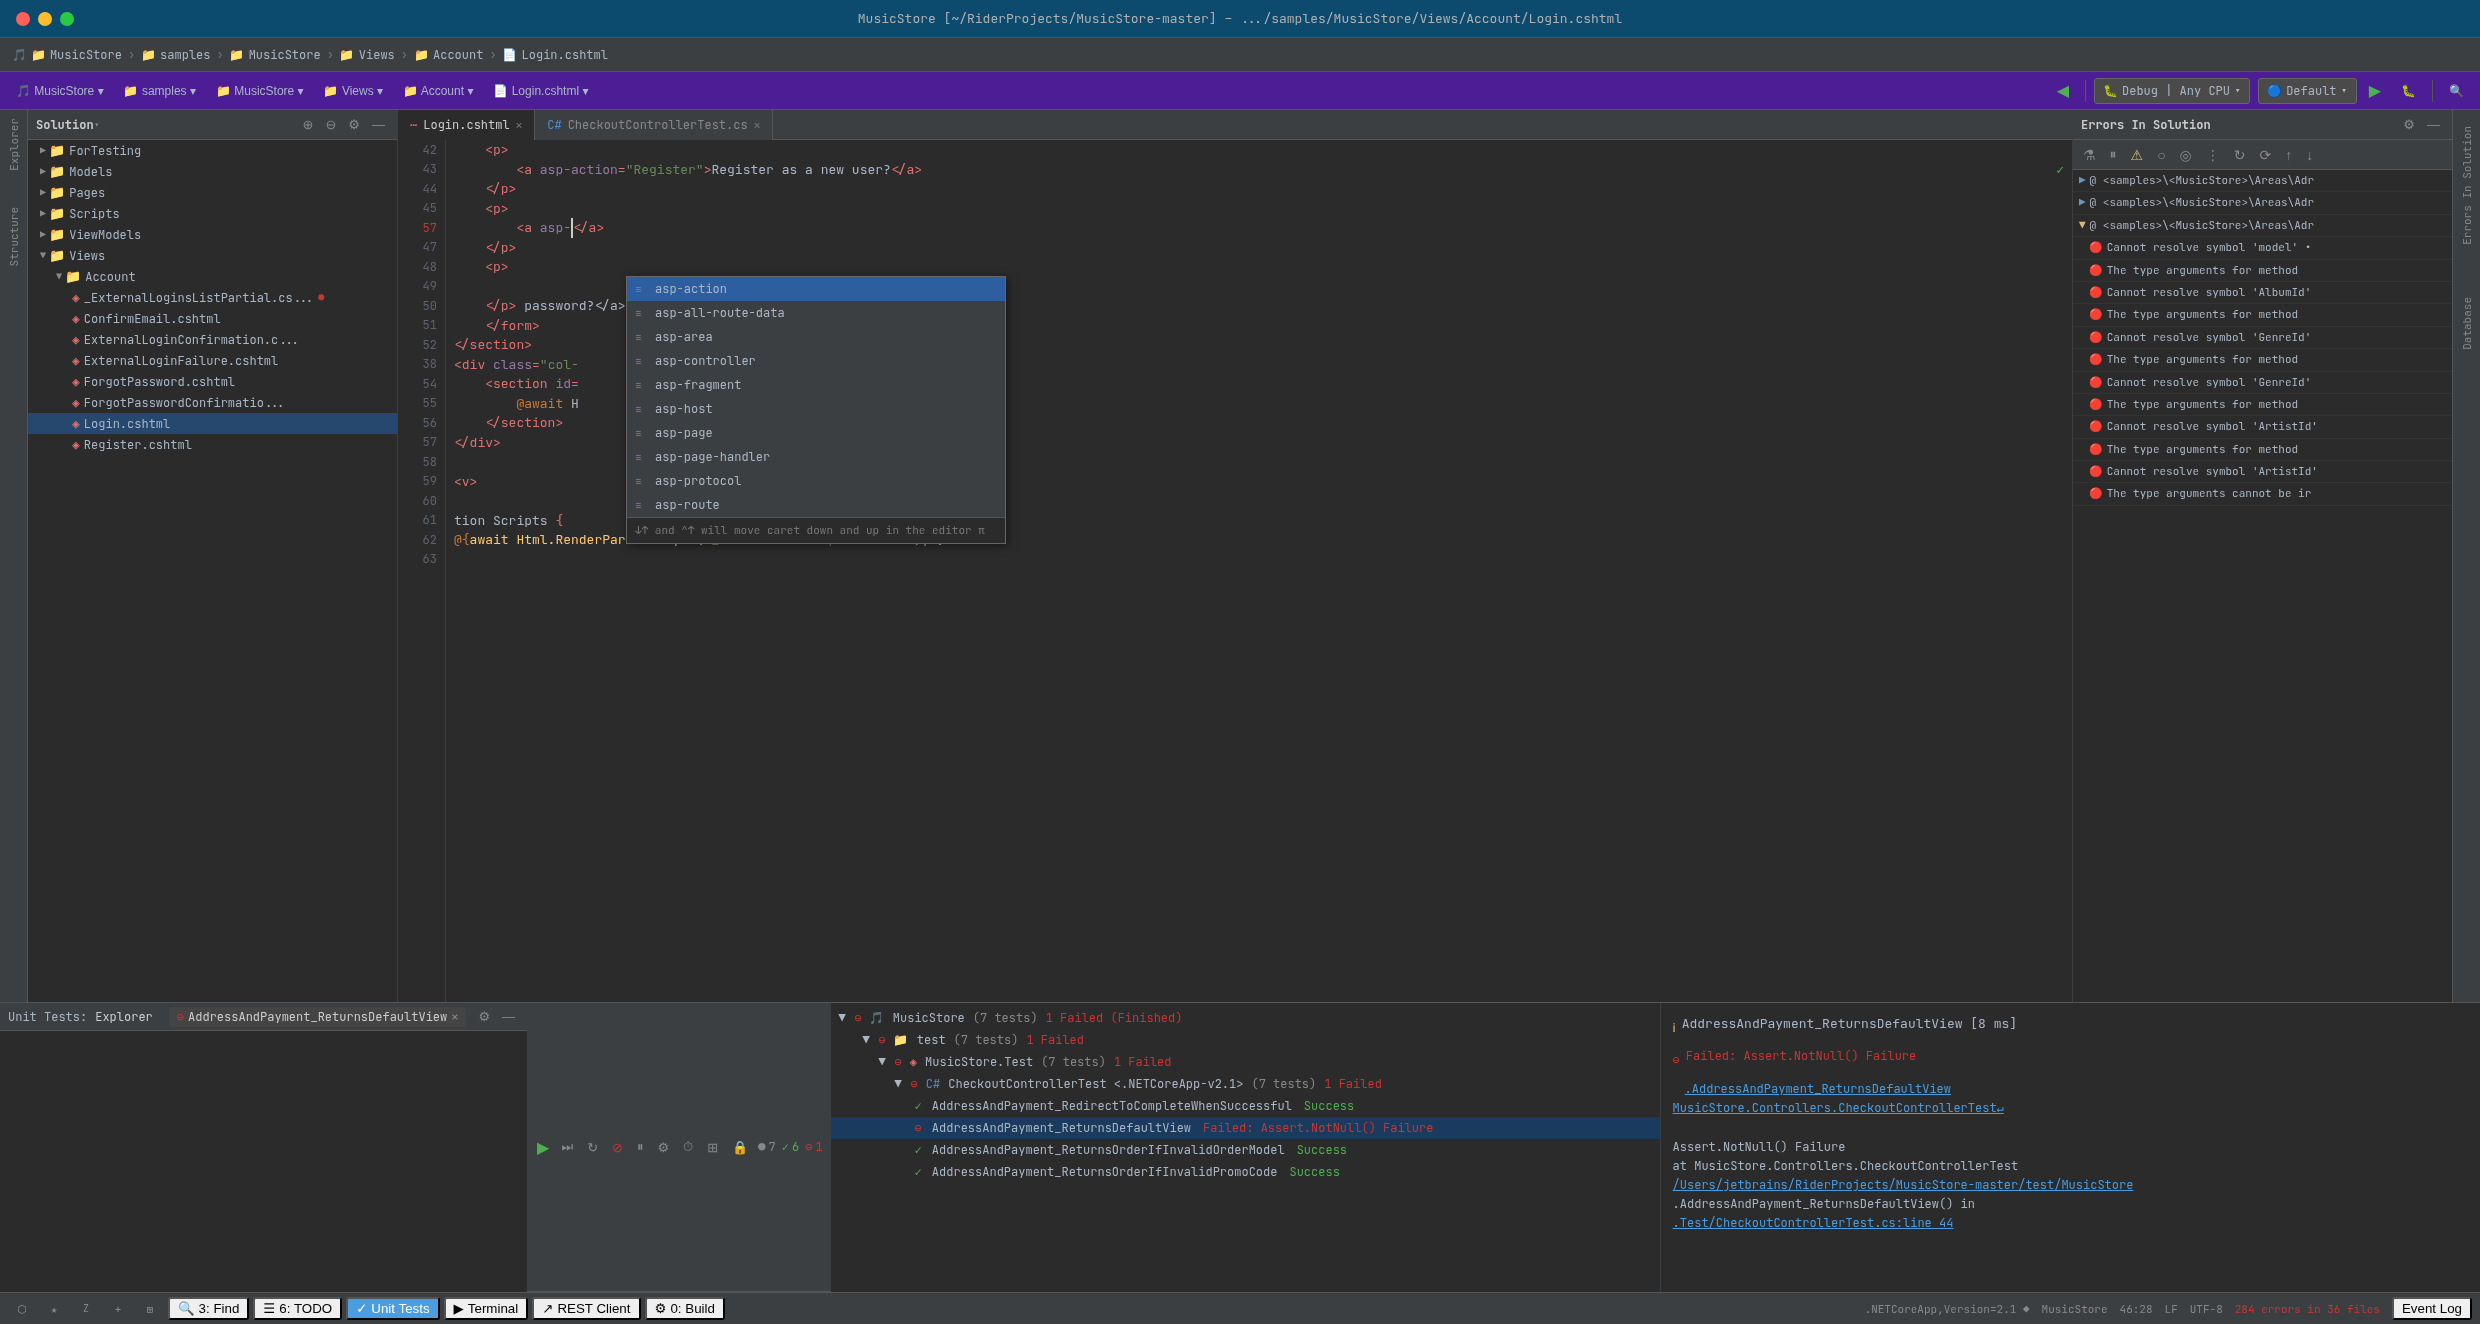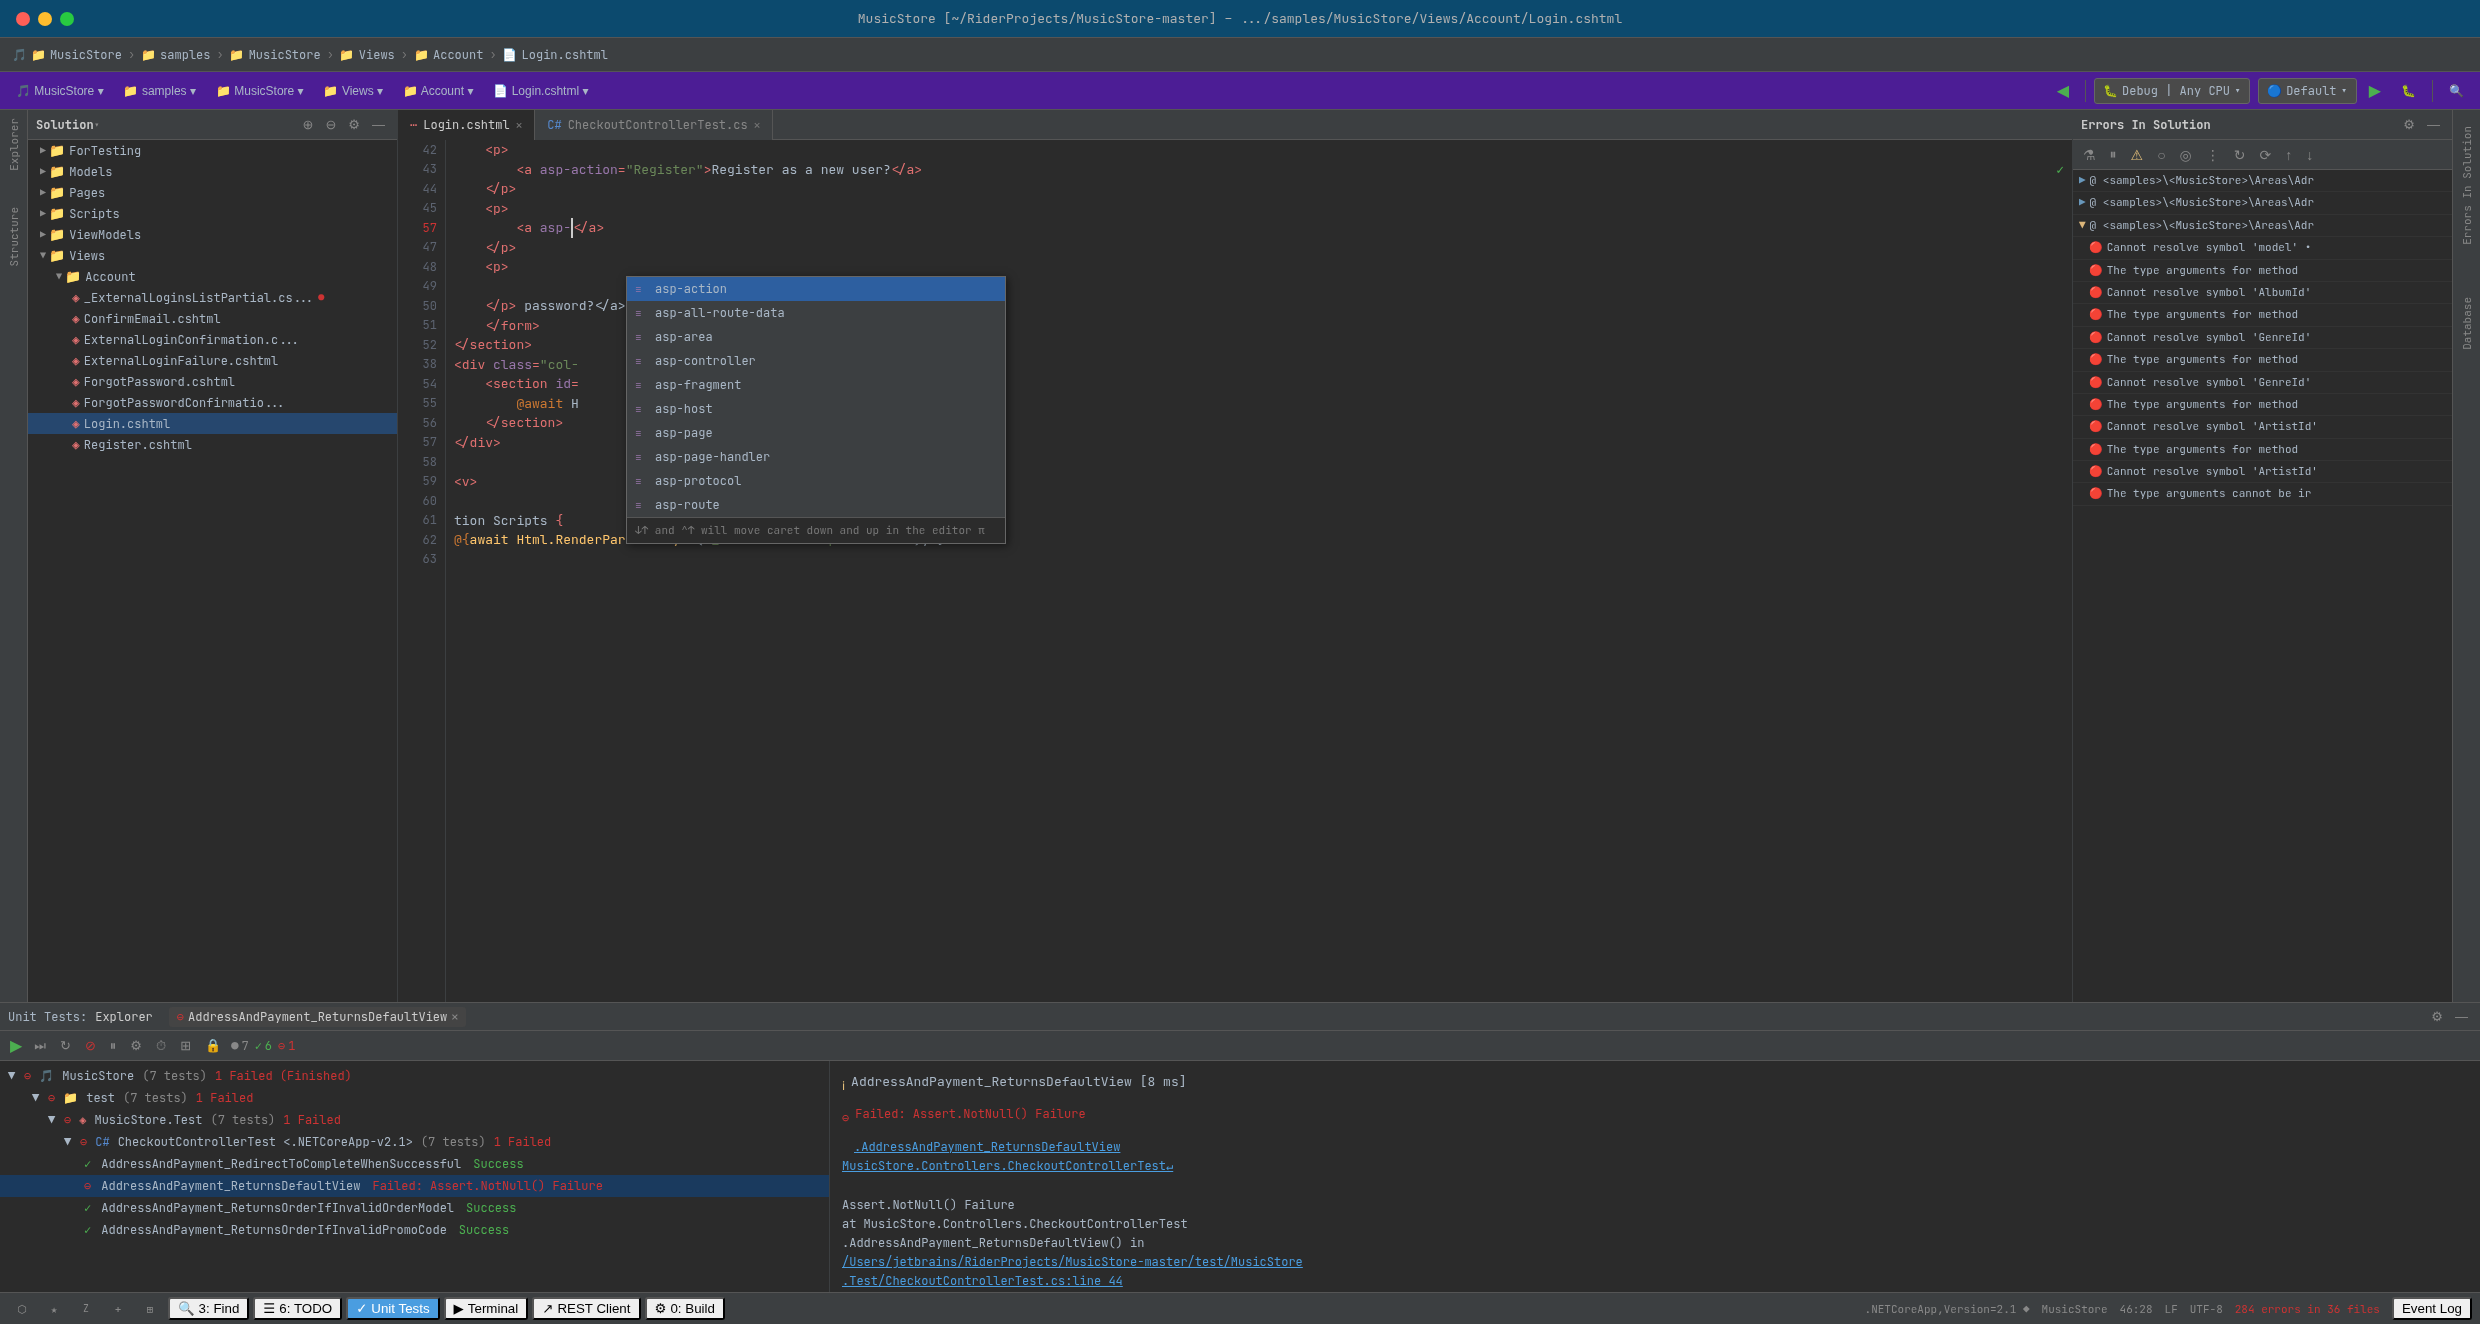--- a/index.html
+++ b/index.html
@@ -314,21 +314,21 @@
       padding-top: 8px;
       gap: 6px;
     }
 
     
     .bottom-panel {
       height: 290px;
       background: #2b2b2b;
       border-top: 1px solid #555;
       display: flex;
-      flex-direction: column;
+      flex-direction: row;
     }
     .bottom-panel-header {
       background: #3c3f41;
       height: 28px;
       display: flex;
       align-items: center;
       padding: 0 8px;
       border-bottom: 1px solid #555;
       gap: 8px;
       font-size: 12px;
@@ -1006,24 +1006,24 @@
             <span class="result-link">MusicStore.Controllers.CheckoutControllerTest↵</span>
           </div>
           <br>
           <div>
             <span>Assert.NotNull() Failure</span>
           </div>
           <div>
             <span>at MusicStore.Controllers.CheckoutControllerTest</span>
           </div>
           <div>
+            <span class="result-link">/Users/jetbrains/RiderProjects/MusicStore-master/test/MusicStore</span>
+          </div>
+          <div>
             <span>.AddressAndPayment_ReturnsDefaultView() in</span>
-          </div>
-          <div>
-            <span class="result-link">/Users/jetbrains/RiderProjects/MusicStore-master/test/MusicStore</span>
           </div>
           <div>
             <span class="result-link">.Test/CheckoutControllerTest.cs:line 44</span>
           </div>
         </div>
       </div>
     </div>
   </div>
 
   <div class="bottom-toolbar">

